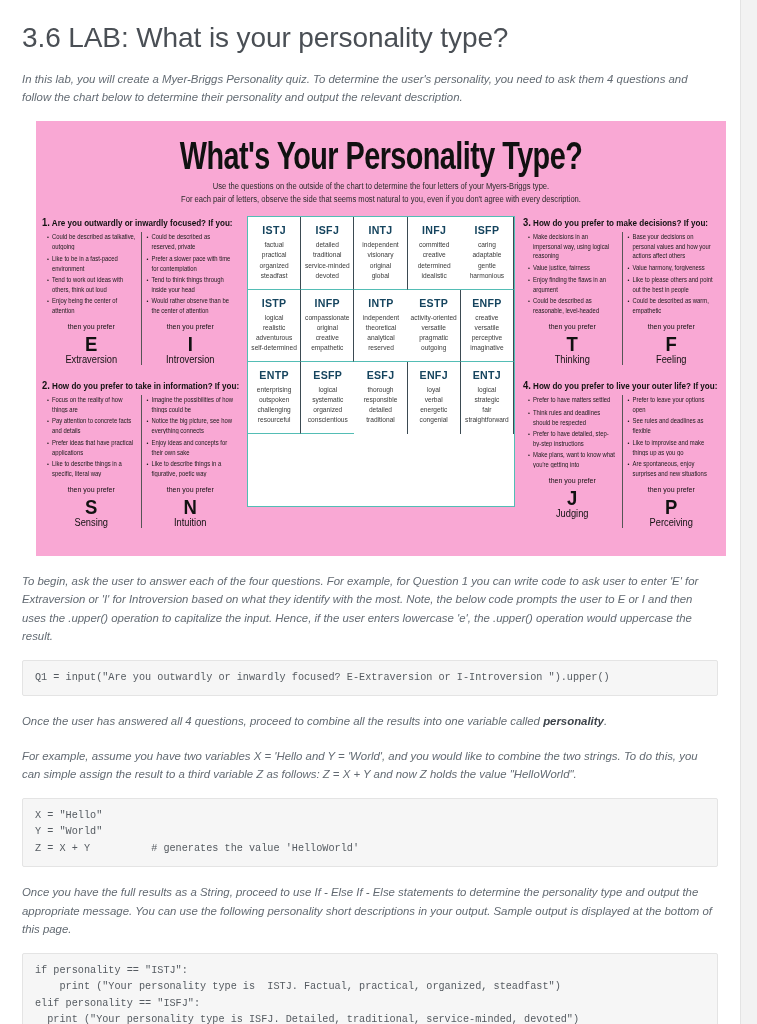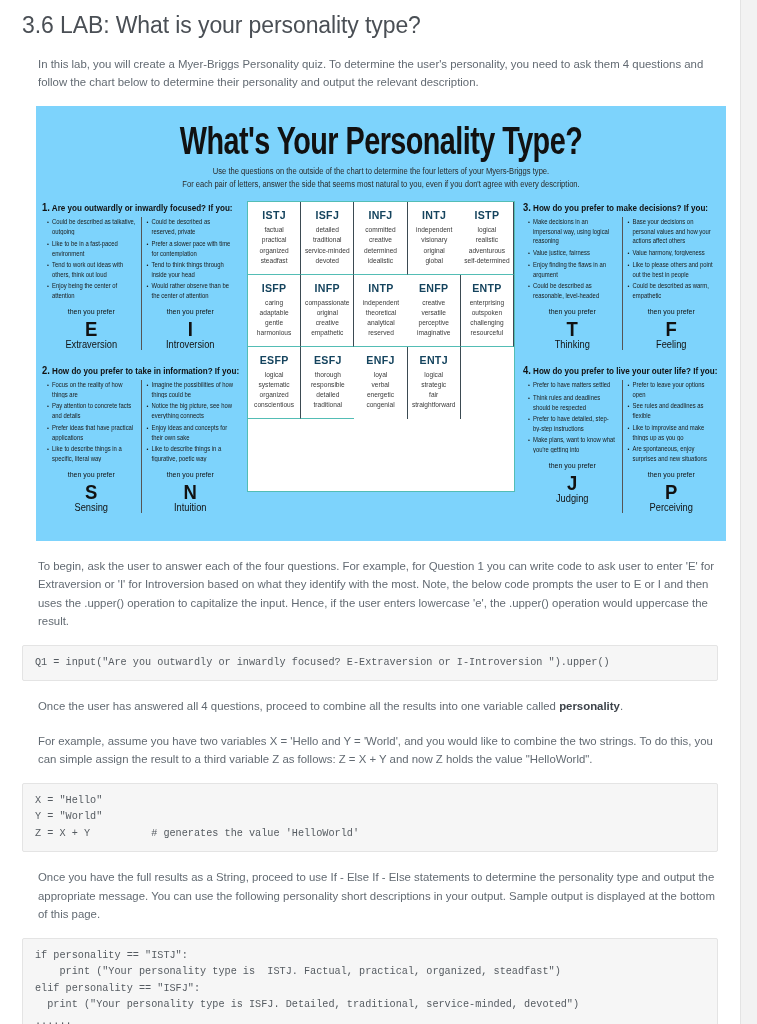--- a/index.html
+++ b/index.html
@@ -22,40 +22,41 @@
   }
   .gutter {
     position: absolute; top: 0; right: 0;
     width: 16px; height: 1024px;
     background: #f2f2f2;
   }
 
   .content { padding: 0 22px; }
 
   h1.page-title {
-    font-size: 23px;
+    font-size: 28px;
     font-weight: 400;
     color: #4a4f55;
-    margin: 12px 0 0 0;
+    margin: 22px 0 0 0;
     letter-spacing: -0.1px;
   }
 
   p.body-text {
     font-size: 11.4px;
     line-height: 1.62;
     color: #626a72;
-    margin: 16px 0 0 16px;
+    margin: 16px 0 0 0;
+    font-style: italic;
   }
   p.body-text b { color: #3d434a; font-weight: bold; }
 
   
   .chart {
     margin: 14px 0 0 14px;
     width: 690px;
-    background: #7dd3fc;
+    background: #f9a8d4;
     padding: 8px 0 14px 0;
     position: relative;
   }
   .chart-title {
     text-align: center;
     font-family: "Liberation Sans", sans-serif;
     font-weight: bold;
     font-size: 31px;
     letter-spacing: -0.6px;
     color: #111111;
@@ -194,21 +195,21 @@
   <div class="content">
 
     <h1 class="page-title">3.6 LAB: What is your personality type?</h1>
 
     <p class="body-text">In this lab, you will create a Myer-Briggs Personality quiz. To determine the user's personality, you need to ask them 4 questions and follow the chart below to determine their personality and output the relevant description.</p>
 
     <div class="chart">
       <div class="chart-title">What's Your Personality Type?</div>
       <div class="chart-sub">
         <div>Use the questions on the outside of the chart to determine the four letters of your Myers-Briggs type.</div>
-        <div>For each pair of letters, answer the side that seems most natural to you, even if you don't agree with every description.</div>
+        <div>For each pair of letters, observe the side that seems most natural to you, even if you don't agree with every description.</div>
       </div>
 
       <div class="chart-body">
 
         <div class="side-col">
 
           <div class="qblock q1">
             <div class="q-head">
               <span class="qnum">1.</span>
               <span>Are you outwardly or inwardly focused? If you:</span>
@@ -286,75 +287,84 @@
             <div class="type-cell">
               <div class="type-code">ISFJ</div>
               <div class="type-traits">
                 <span>detailed</span>
                 <span>traditional</span>
                 <span>service-minded</span>
                 <span>devoted</span>
               </div>
             </div>
             <div class="type-cell">
+              <div class="type-code">INTJ</div>
+              <div class="type-traits">
+                <span>independent</span>
+                <span>visionary</span>
+                <span>original</span>
+                <span>global</span>
+              </div>
+            </div>
+            <div class="type-cell">
               <div class="type-code">INFJ</div>
               <div class="type-traits">
                 <span>committed</span>
                 <span>creative</span>
                 <span>determined</span>
                 <span>idealistic</span>
               </div>
             </div>
-            <div class="type-cell">
-              <div class="type-code">INTJ</div>
-              <div class="type-traits">
-                <span>independent</span>
-                <span>visionary</span>
-                <span>original</span>
-                <span>global</span>
-              </div>
-            </div>
-
+
+            <div class="type-cell">
+              <div class="type-code">ISFP</div>
+              <div class="type-traits">
+                <span>caring</span>
+                <span>adaptable</span>
+                <span>gentle</span>
+                <span>harmonious</span>
+              </div>
+            </div>
             <div class="type-cell">
               <div class="type-code">ISTP</div>
               <div class="type-traits">
                 <span>logical</span>
                 <span>realistic</span>
                 <span>adventurous</span>
                 <span>self-determined</span>
               </div>
             </div>
             <div class="type-cell">
-              <div class="type-code">ISFP</div>
-              <div class="type-traits">
-                <span>caring</span>
-                <span>adaptable</span>
-                <span>gentle</span>
-                <span>harmonious</span>
-              </div>
-            </div>
-            <div class="type-cell">
               <div class="type-code">INFP</div>
               <div class="type-traits">
                 <span>compassionate</span>
                 <span>original</span>
                 <span>creative</span>
                 <span>empathetic</span>
               </div>
             </div>
             <div class="type-cell">
               <div class="type-code">INTP</div>
               <div class="type-traits">
                 <span>independent</span>
                 <span>theoretical</span>
                 <span>analytical</span>
                 <span>reserved</span>
               </div>
             </div>
 
+            <div class="type-cell">
+              <div class="type-code">ESTP</div>
+              <div class="type-traits">
+                <span>activity-oriented</span>
+                <span>versatile</span>
+                <span>pragmatic</span>
+                <span>outgoing</span>
+              </div>
+            </div>
             <div class="type-cell">
               <div class="type-code">ENFP</div>
               <div class="type-traits">
                 <span>creative</span>
                 <span>versatile</span>
                 <span>perceptive</span>
                 <span>imaginative</span>
               </div>
             </div>
             <div class="type-cell">

